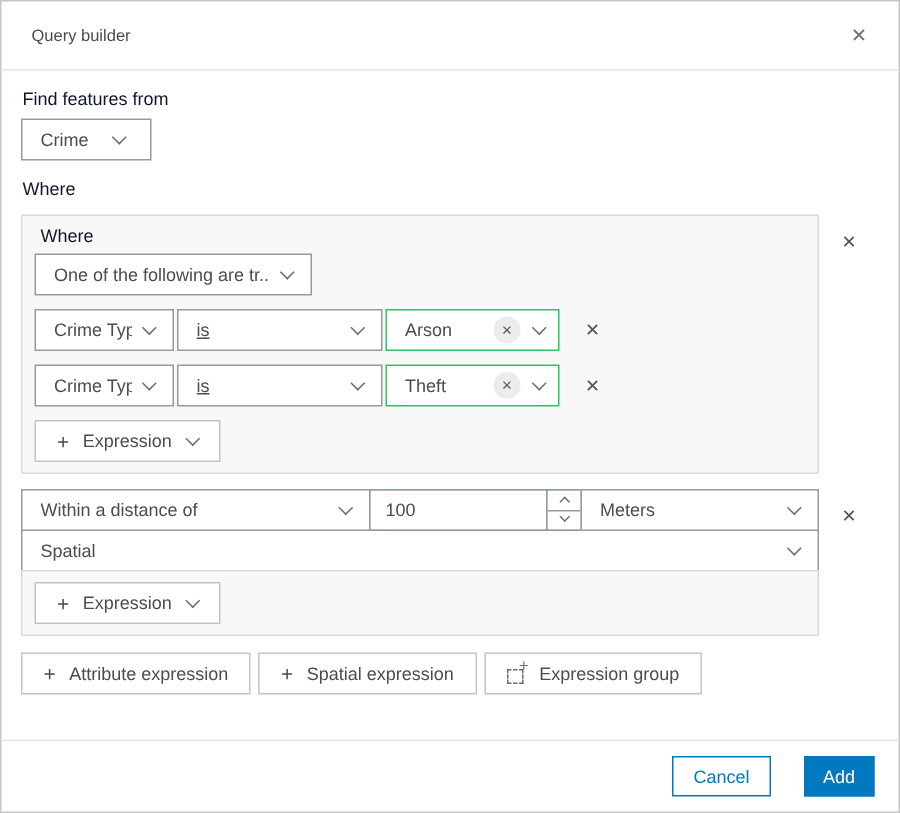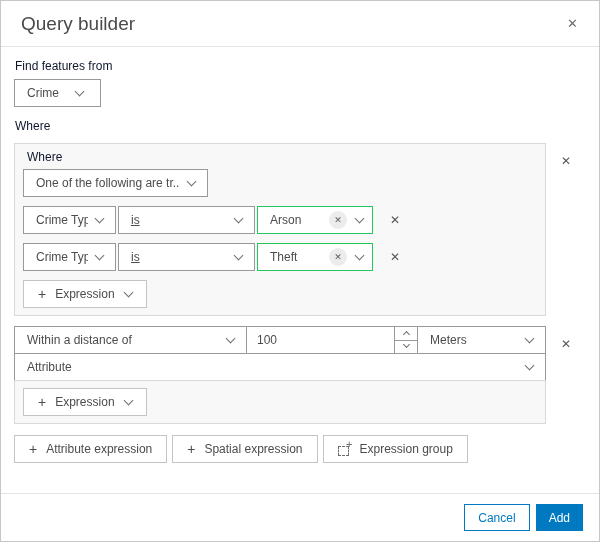--- a/index.html
+++ b/index.html
@@ -15,21 +15,21 @@
     display:flex; flex-direction:column;
     overflow:hidden;
   }
   
   .header{
     height:46px; flex:none;
     display:flex; align-items:center; justify-content:space-between;
     padding:0 17px 0 20px;
     border-bottom:1px solid #e4e4e4;
   }
-  .title{ font-size:19px; color:#4a4a4a; }
+  .title{ font-size:11px; color:#4a4a4a; }
   .icon-btn{
     background:none; border:none; cursor:pointer;
     color:#6e6e6e; font-size:13px; line-height:1; padding:4px;
     font-family:"Liberation Sans", sans-serif;
   }
   
   .body{ flex:1; padding:12px 13px 0 13px; font-size:12px; overflow:hidden; }
   .label{ font-size:12px; color:#0f172a; margin:0 0 6px 1px; line-height:14px; }
   .mt12{ margin-top:12px; }
 
@@ -101,21 +101,21 @@
   }
   .btn-outline .plus{ font-size:14px; color:#4c4c4c; margin-right:9px; }
   .btn-outline .chev{ margin-left:10px; }
   .add-expr{ margin-top:9px; }
 
   
   .g2{ flex:1; }
   .g2-rowA{ display:flex; }
   .cell-spatial{ width:233px; flex:none; }
   .numwrap{
-    width:172px; flex:none; margin-left:-1px;
+    width:142px; flex:none; margin-left:-1px;
     border:1px solid #999; height:28px; background:#0369a1;
     display:flex;
   }
   .num{
     flex:1; min-width:0; border:none; outline:none;
     padding:0 10px; font-size:12px; color:#4c4c4c;
     font-family:"Liberation Sans", sans-serif;
   }
   .spin{ width:23px; flex:none; border-left:1px solid #999; display:flex; flex-direction:column; }
   .spin .spin-btn{
@@ -142,21 +142,21 @@
   .eg-plus{
     position:absolute; right:-1px; top:-4px;
     font-size:11px; color:#6e6e6e; line-height:1;
   }
 
   
   .footer{
     flex:none; height:48px;
     border-top:1px solid #e4e4e4;
     display:flex; align-items:center; justify-content:flex-end;
-    gap:6px; padding:0 16px;
+    gap:22px; padding:0 16px;
   }
   .btn-cancel{
     height:27px; padding:0 13px;
     background:#fff; border:1px solid #0079c1; color:#0079c1;
     font-size:12px; cursor:pointer; font-family:"Liberation Sans", sans-serif;
   }
   .btn-add{
     height:27px; padding:0 12px;
     background:#0079c1; border:1px solid #0079c1; color:#fff;
     font-size:12px; cursor:pointer; font-family:"Liberation Sans", sans-serif;
@@ -252,21 +252,21 @@
                   <span class="chev small"></span>
                 </button>
             </div>
           </div>
           <div class="select cell-unit">
             <span class="sel-text">Meters</span>
             <span class="chev"></span>
           </div>
         </div>
         <div class="select rowB">
-          <span class="sel-text">Attribute</span>
+          <span class="sel-text">Spatial</span>
           <span class="chev"></span>
         </div>
         <div class="g2-footer">
           <button class="btn-outline">
             <span class="plus">+</span>
             <span>Expression</span>
             <span class="chev"></span>
           </button>
         </div>
       </div>

